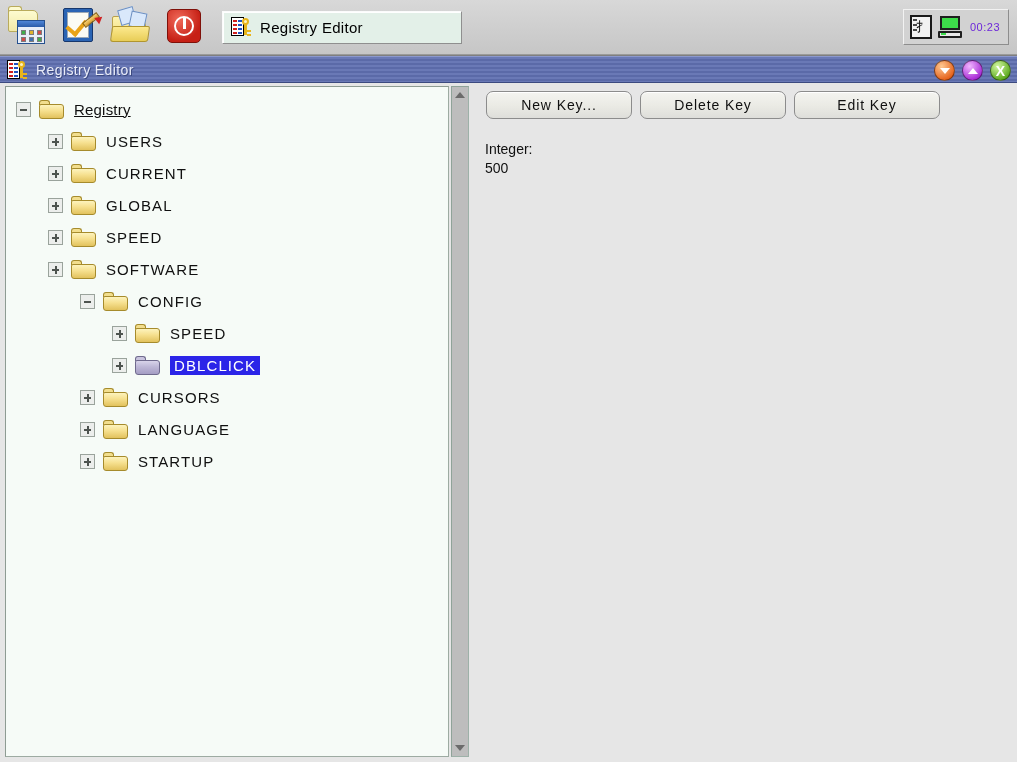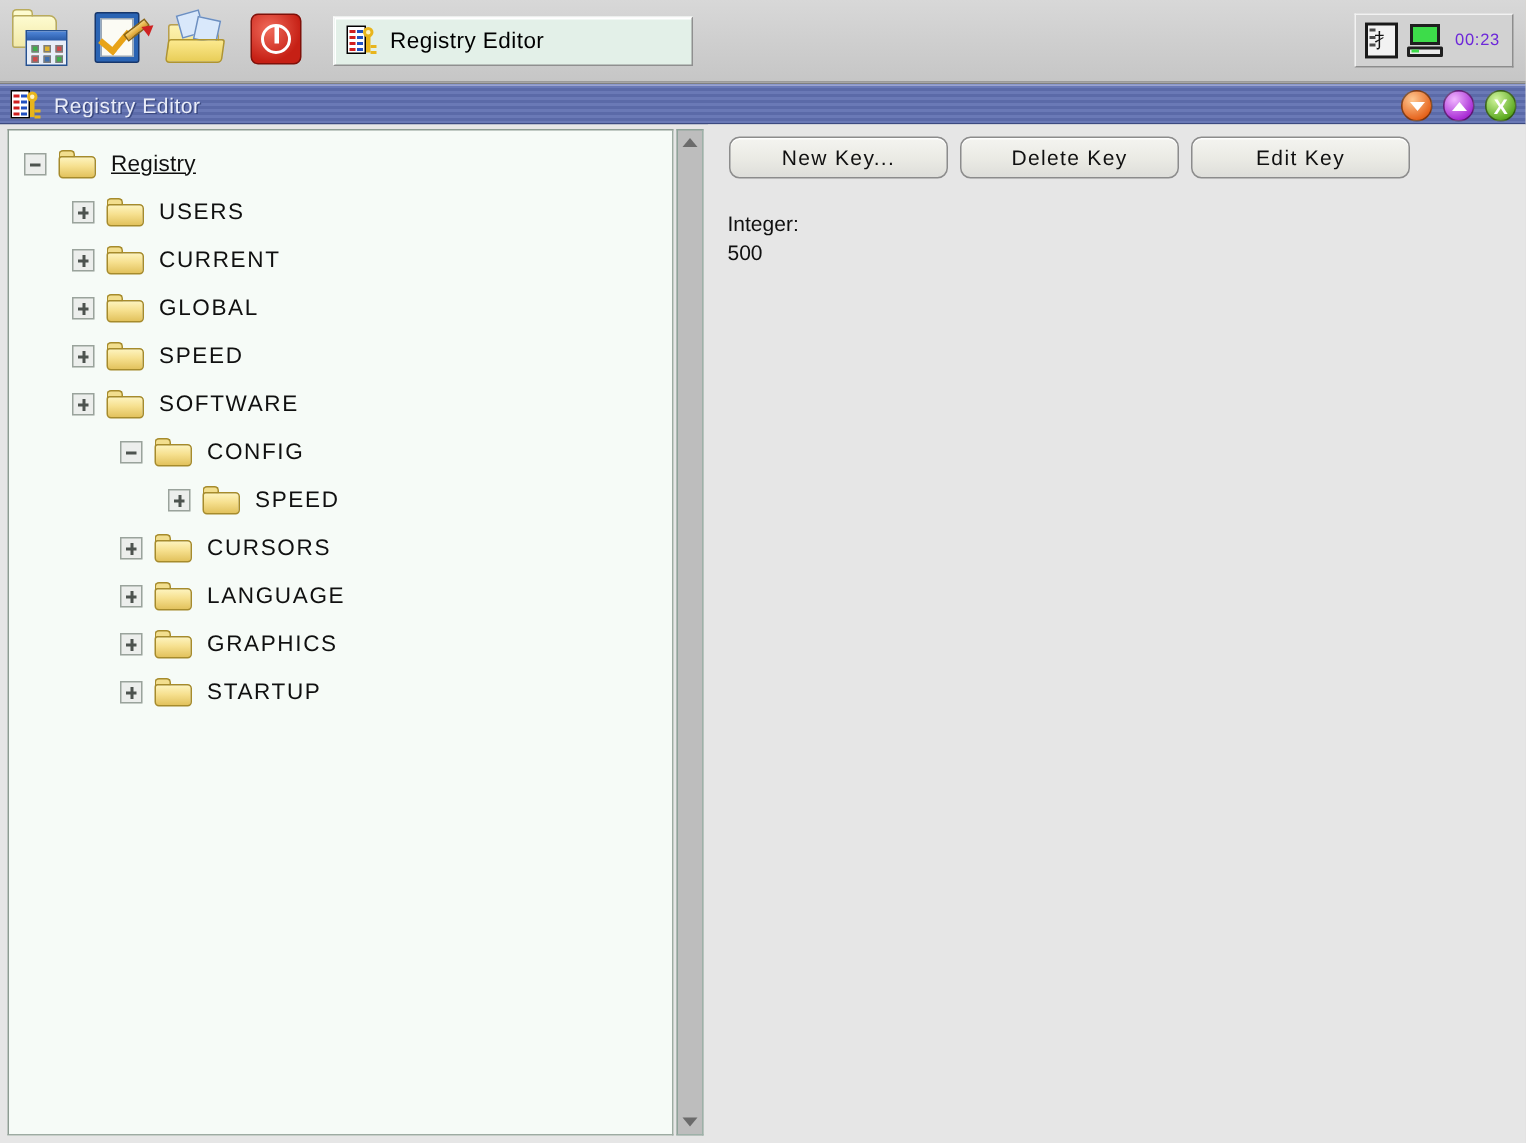--- a/index.html
+++ b/index.html
@@ -495,43 +495,43 @@
             <span class="label">CONFIG</span>
           </div>
           <div class="node ind4">
             <div class="exp plus"></div>
             <div class="folder">
               <div class="tab"></div>
               <div class="body"></div>
             </div>
             <span class="label">SPEED</span>
           </div>
+          <div class="node ind4 selected">
+            <div class="exp plus"></div>
+            <div class="folder sel">
+              <div class="tab"></div>
+              <div class="body"></div>
+            </div>
+            <span class="label">DBLCLICK</span>
+          </div>
           <div class="node ind3">
             <div class="exp plus"></div>
             <div class="folder">
               <div class="tab"></div>
               <div class="body"></div>
             </div>
             <span class="label">CURSORS</span>
           </div>
           <div class="node ind3">
             <div class="exp plus"></div>
             <div class="folder">
               <div class="tab"></div>
               <div class="body"></div>
             </div>
             <span class="label">LANGUAGE</span>
-          </div>
-          <div class="node ind3">
-            <div class="exp plus"></div>
-            <div class="folder">
-              <div class="tab"></div>
-              <div class="body"></div>
-            </div>
-            <span class="label">GRAPHICS</span>
           </div>
           <div class="node ind3">
             <div class="exp plus"></div>
             <div class="folder">
               <div class="tab"></div>
               <div class="body"></div>
             </div>
             <span class="label">STARTUP</span>
           </div>
         </div>

